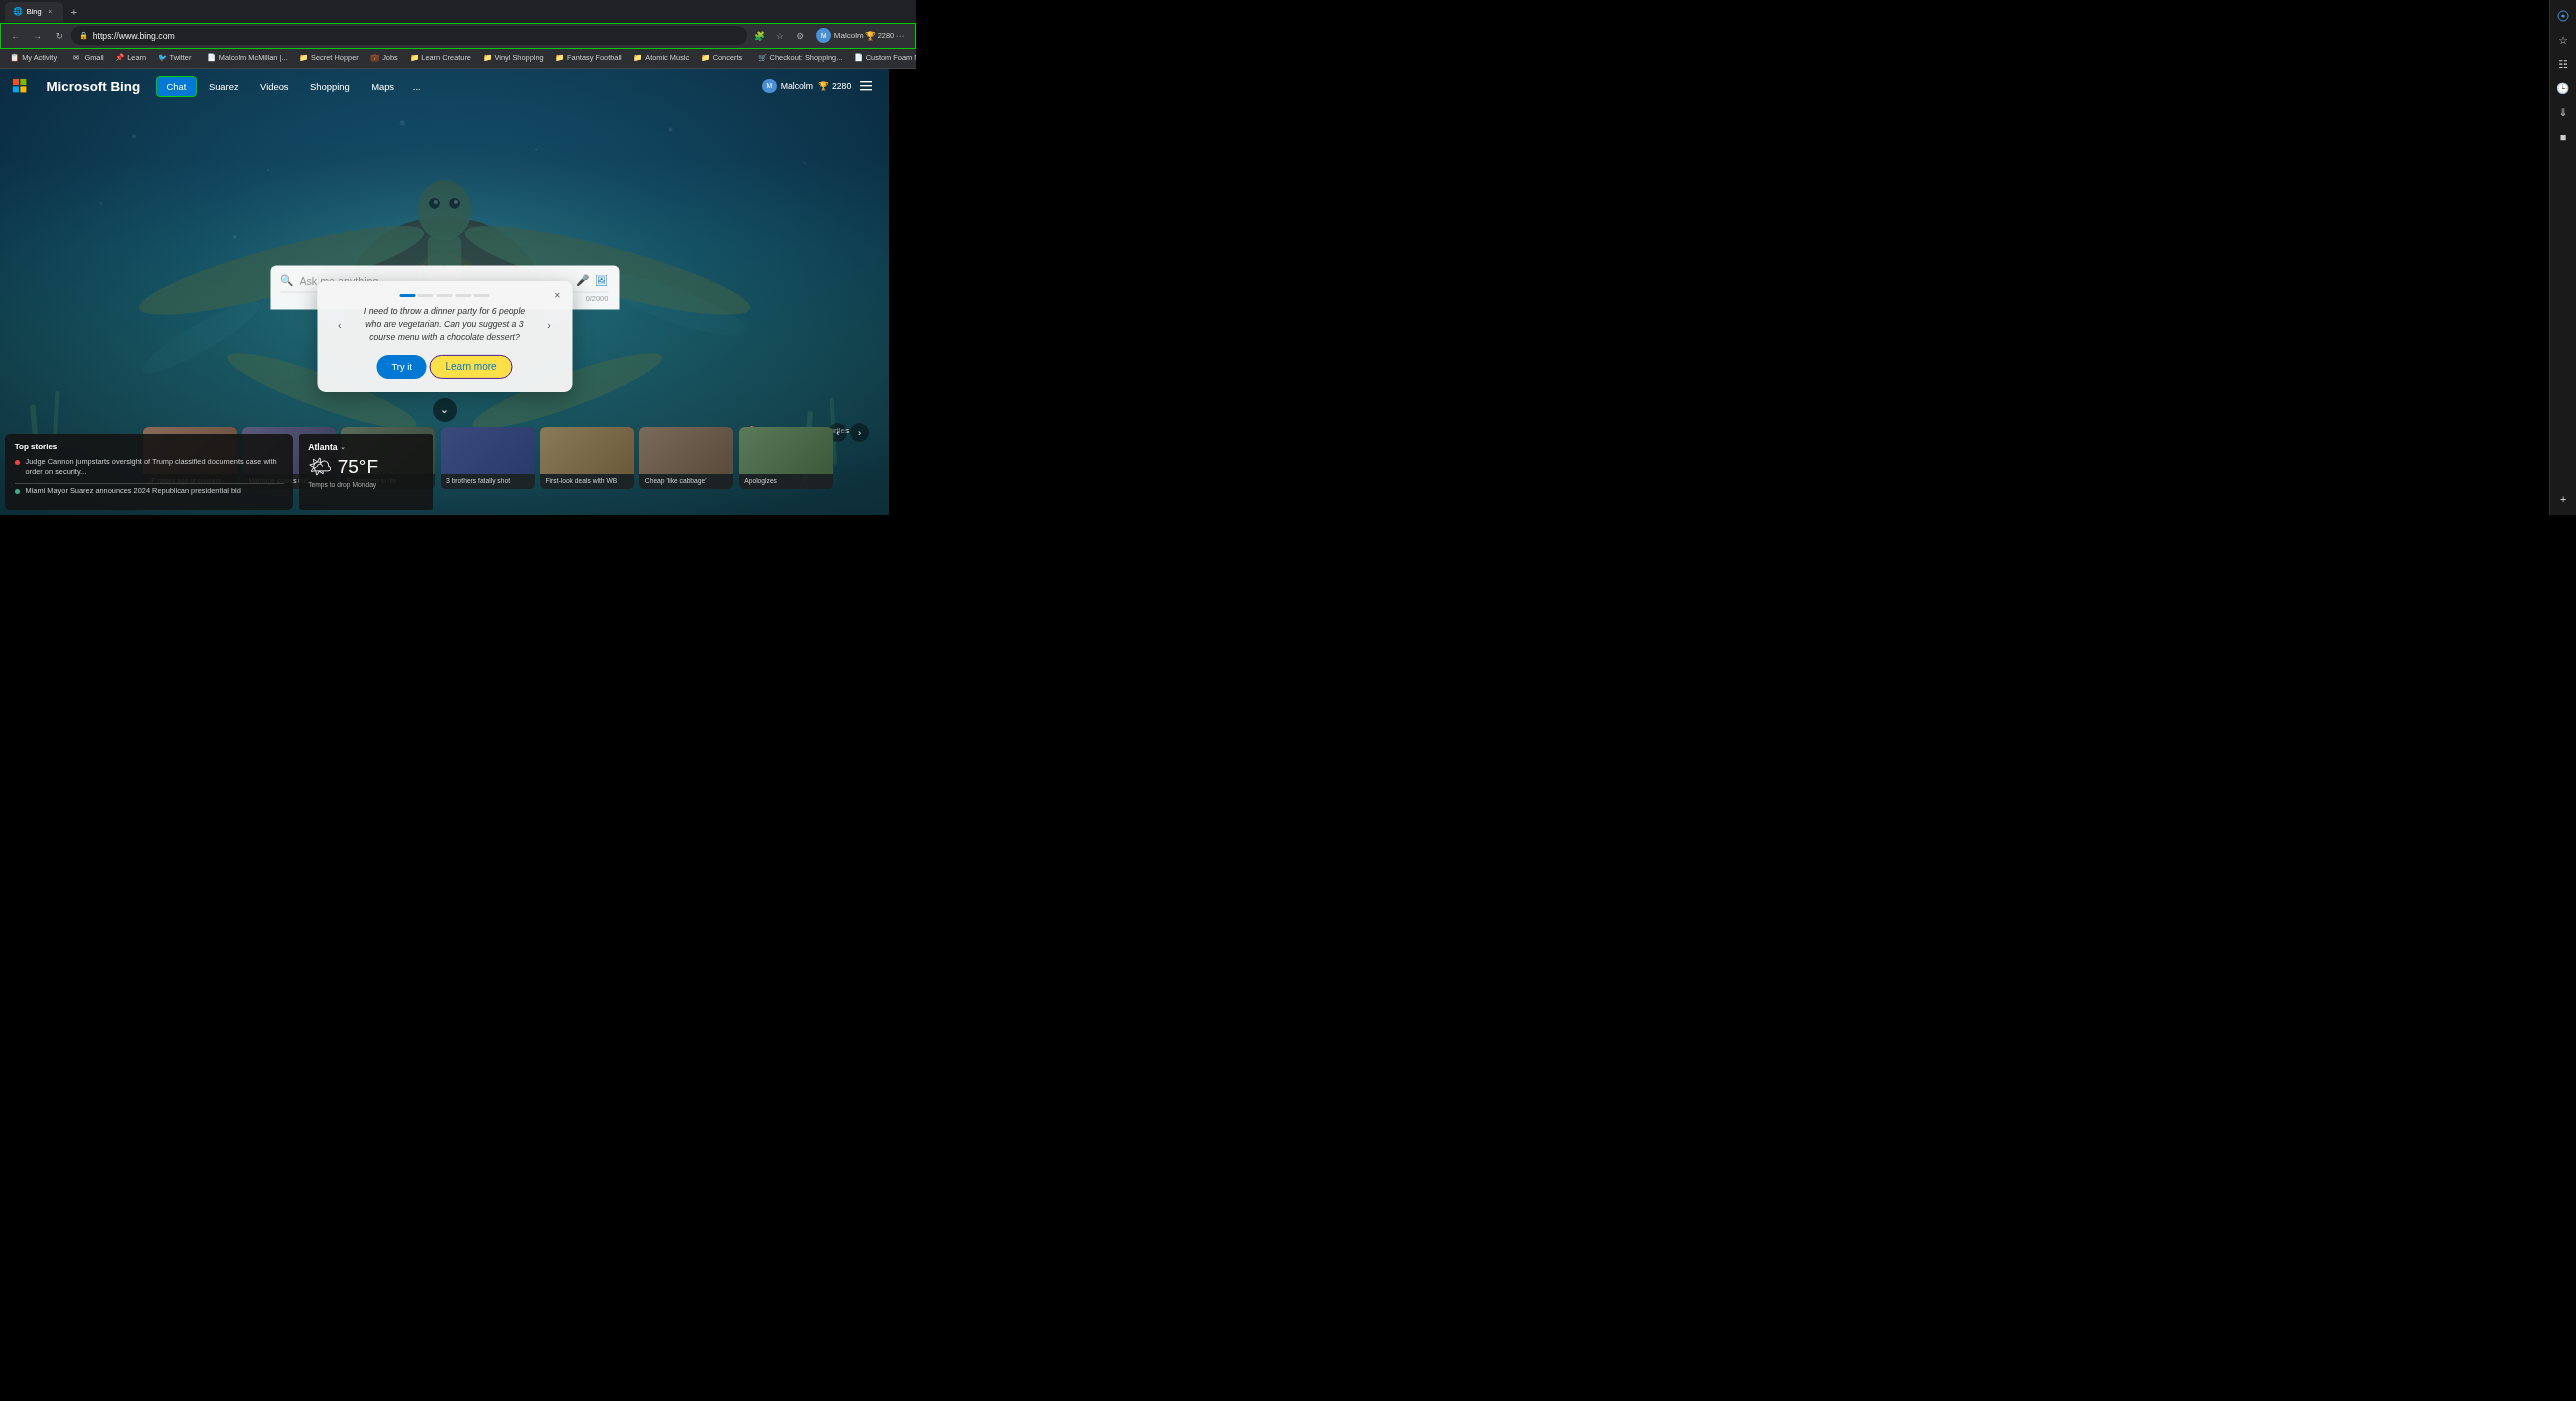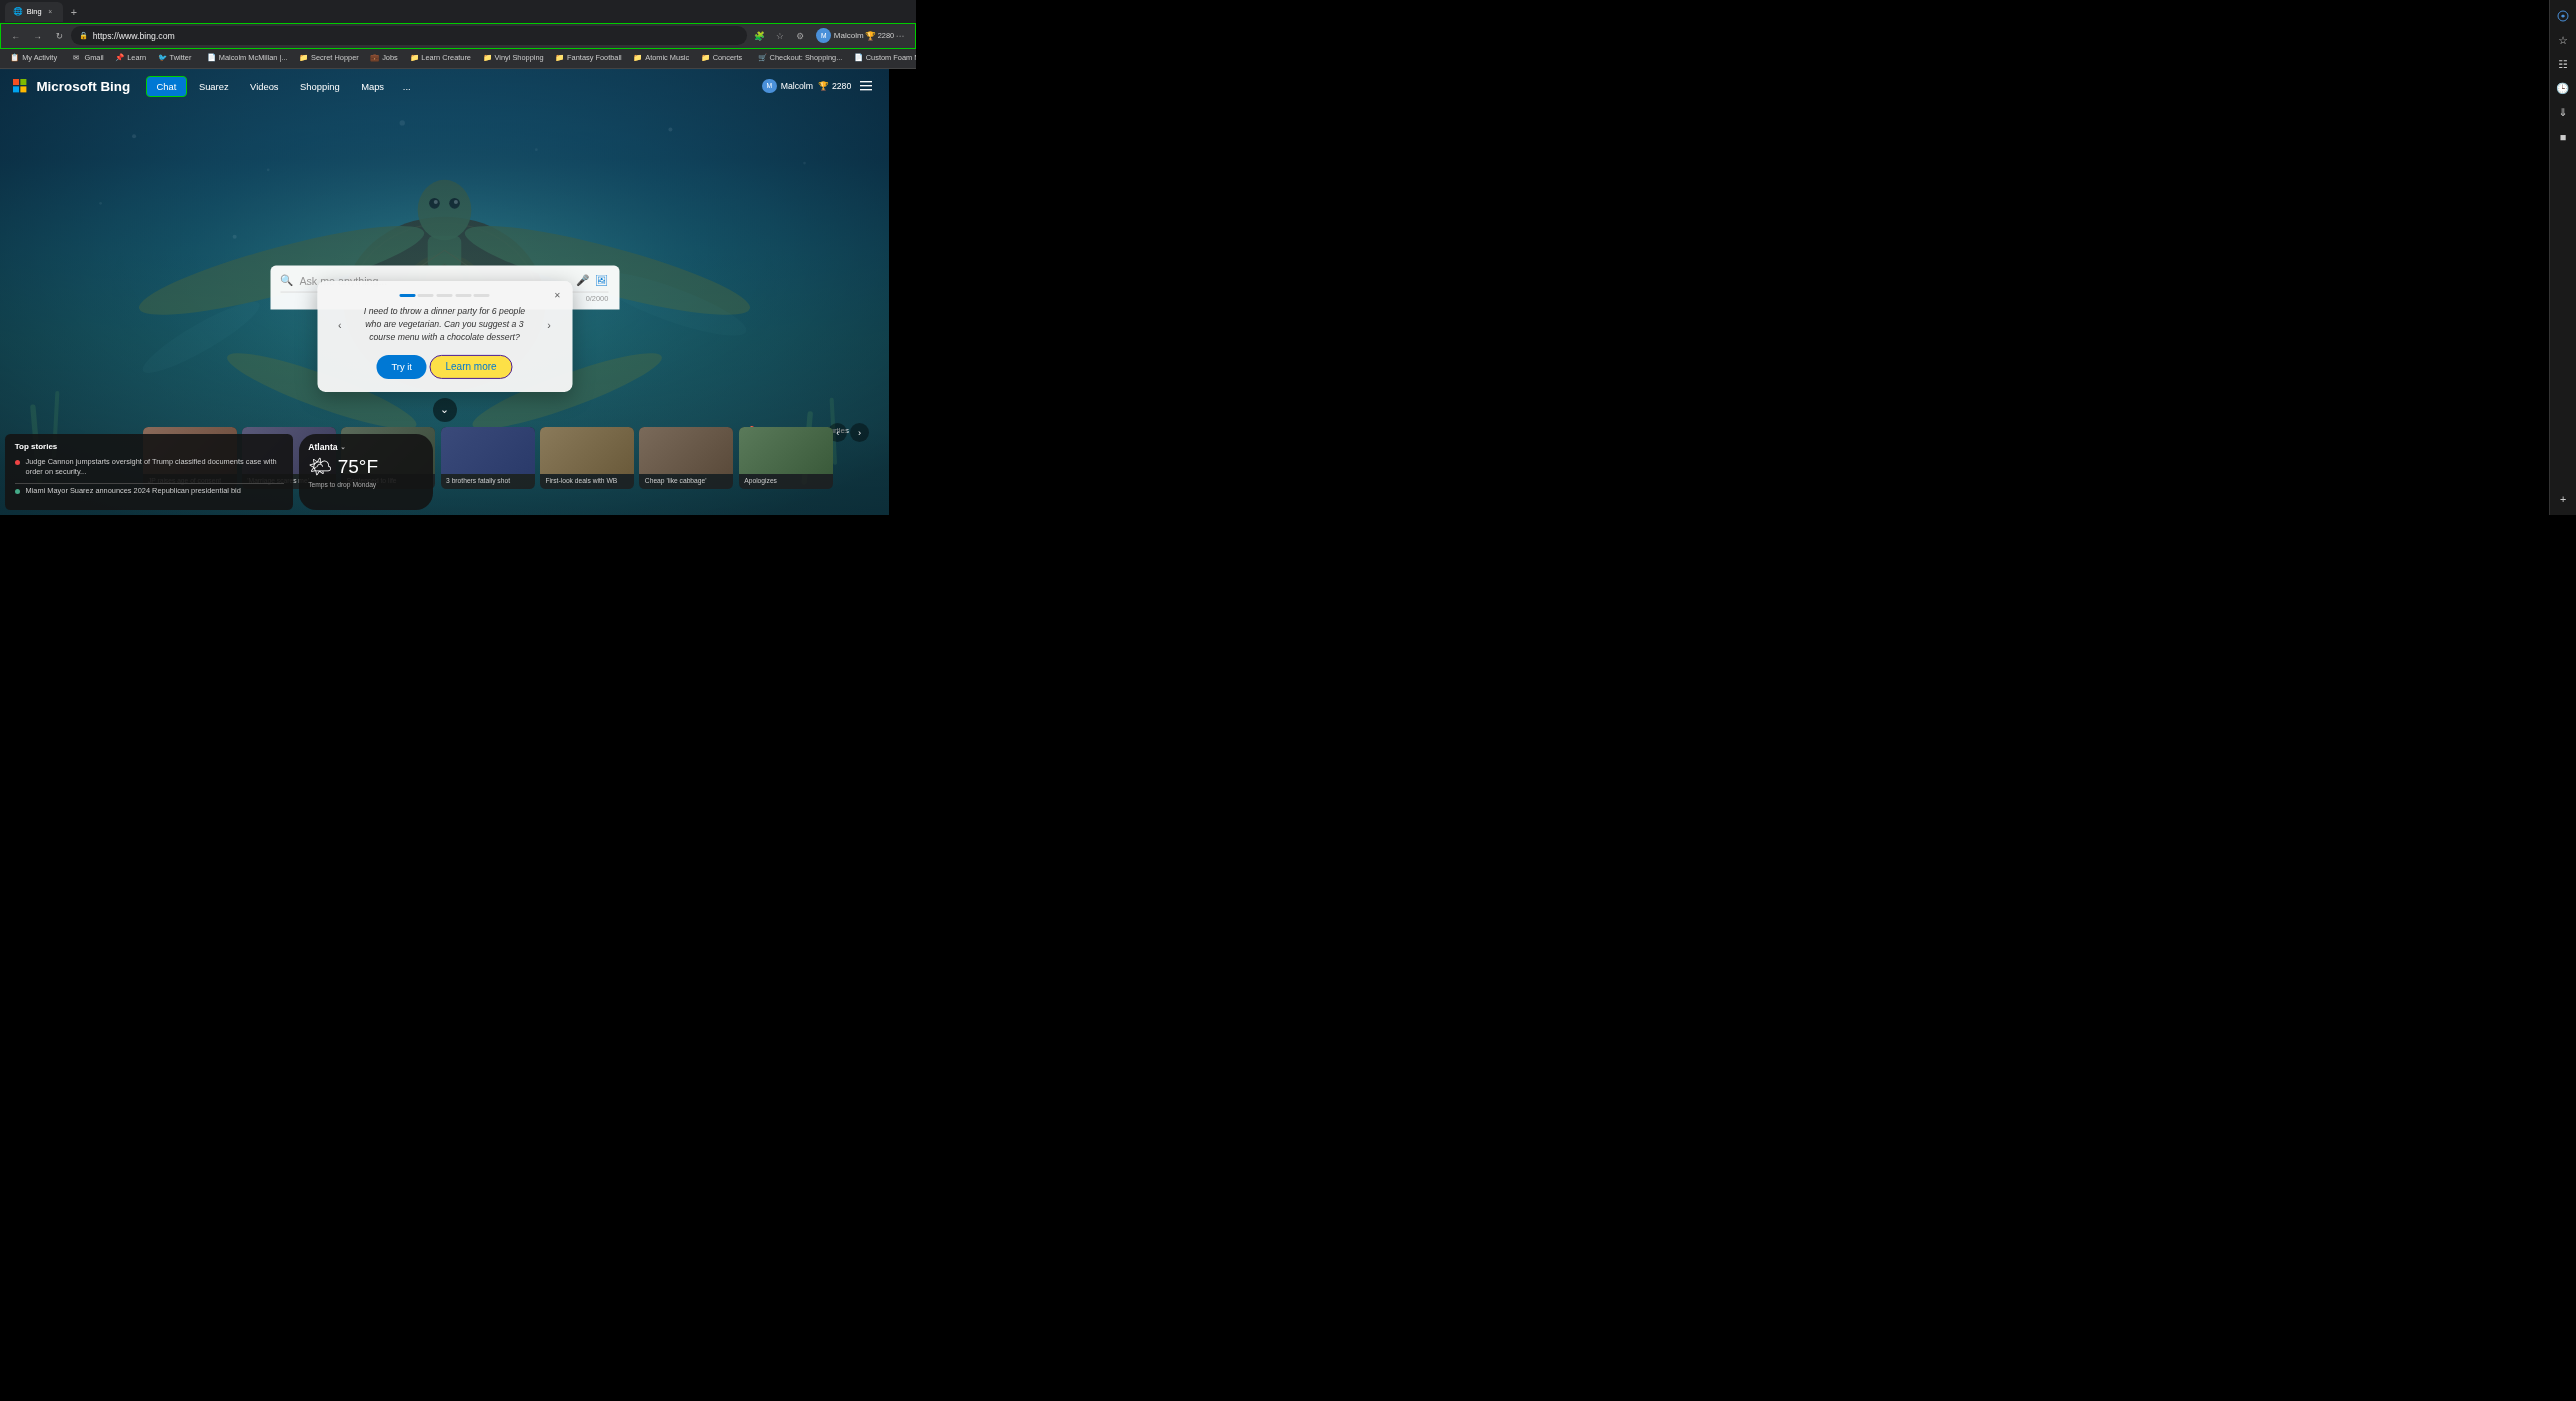--- a/index.html
+++ b/index.html
@@ -107,21 +107,21 @@
 
     
     .top-stories { background: rgba(20,20,20,0.9); border-radius: 5.4px; padding: 8px 9.4px; width: 288px; color: #fff; }
     .top-stories-header { font-size: 8px; font-weight: 600; color: #fff; margin-bottom: 5.4px; }
     .story-item { display: flex; align-items: flex-start; gap: 5.4px; margin-bottom: 5.4px; cursor: pointer; }
     .story-dot { width: 5.4px; height: 5.4px; border-radius: 50%; background: #e44; margin-top: 2.7px; flex-shrink: 0; }
     .story-text { font-size: 7.4px; color: #ccc; line-height: 1.4; }
     .story-divider { height: 0.7px; background: #444; margin: 2.7px 0; }
 
     
-    .weather-panel { background: rgba(20,20,20,0.9); border-radius: 17px; padding: 8px 9.4px; width: 134px; color: #fff; }
+    .weather-panel { background: rgba(20,20,20,0.9); border-radius: 3px; padding: 8px 9.4px; width: 134px; color: #fff; }
     .weather-city { display: flex; align-items: center; gap: 2.7px; font-size: 8.7px; font-weight: 600; margin-bottom: 2.7px; }
     .weather-chevron { font-size: 6.7px; color: #aaa; }
     .weather-main { display: flex; align-items: center; gap: 5.4px; }
     .weather-icon { font-size: 19px; }
     .weather-temp { font-size: 19px; font-weight: 300; }
     .weather-detail { font-size: 6.7px; color: #aaa; margin-top: 2.7px; }
 
     
     .turtle-svg { position: absolute; inset: 0; width: 100%; height: 100%; opacity: 0.7; }
 
@@ -300,21 +300,21 @@
   <div class="water-overlay"></div>
 
   <div class="bing-nav">
     <div class="bing-logo">
       <svg width="13.4" height="13.4" viewBox="0 0 20 20">
         <rect x="0" y="0" width="9" height="9" fill="#f25022"></rect>
         <rect x="11" y="0" width="9" height="9" fill="#7fba00"></rect>
         <rect x="0" y="11" width="9" height="9" fill="#00a4ef"></rect>
         <rect x="11" y="11" width="9" height="9" fill="#ffb900"></rect>
       </svg>
-      <span style="font-size:13.4px;font-weight:600;color:#fff;margin-left:7px;">Microsoft Bing</span>
+      <span style="font-size:13.4px;font-weight:600;color:#fff;margin-left:17px;">Microsoft Bing</span>
     </div>
     <div class="bing-nav-items">
       <div class="bing-nav-item active">
         <span>Chat</span>
       </div>
       <div class="bing-nav-item">
         <span>Suarez</span>
       </div>
       <div class="bing-nav-item">
         <span>Videos</span>

